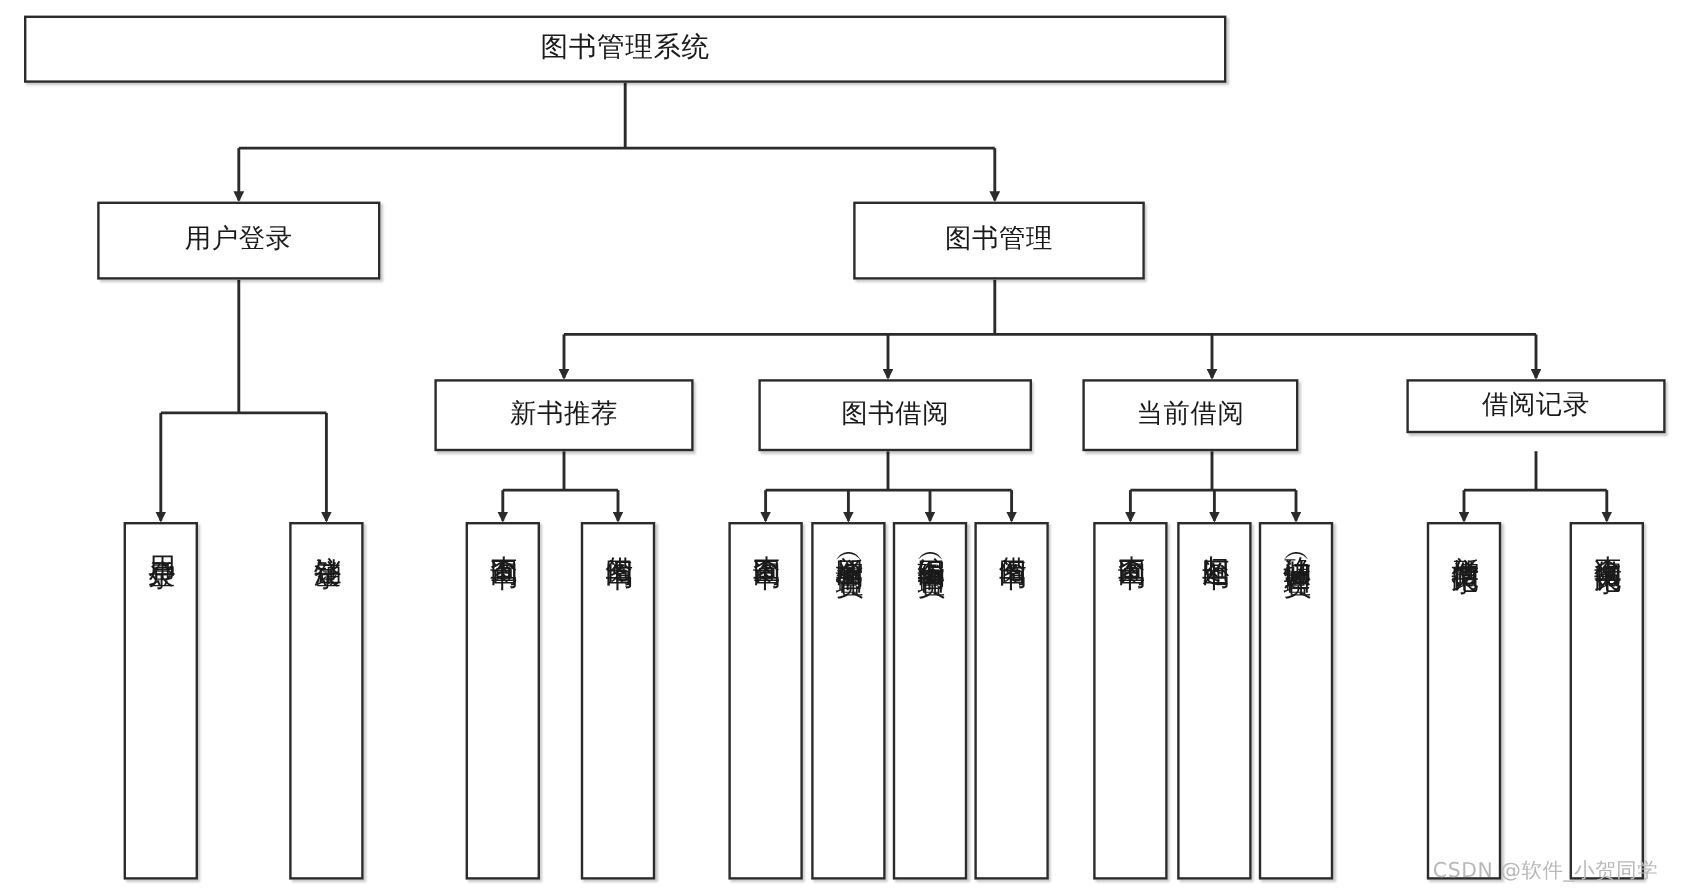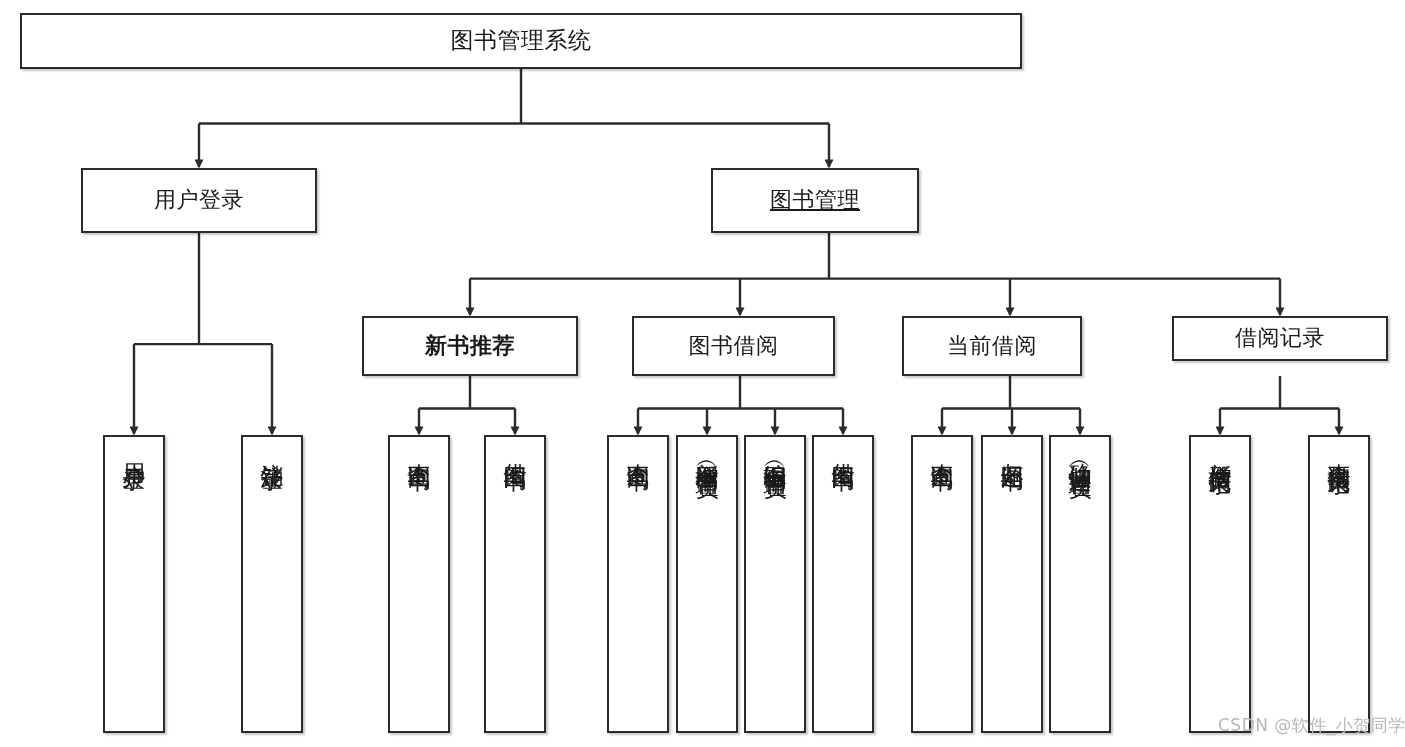--- a/index.html
+++ b/index.html
@@ -58,21 +58,20 @@
     white-space: nowrap;
   }
   .node.root .label { font-size: 23px; }
   .watermark {
     position: absolute;
     color: #b8b8b8;
     font-size: 17px;
     letter-spacing: 0.5px;
     white-space: nowrap;
     user-select: none;
-    margin-left: 24px;
   }
 </style>
 </head>
 <body>
 
 <div id="canvas">
 
   <svg id="wires" viewBox="0 0 1405 747" xmlns="http://www.w3.org/2000/svg">
     <defs>
       <marker id="arrowhead" markerWidth="9" markerHeight="9" refX="7.6" refY="4.5" orient="auto" markerUnits="userSpaceOnUse">
@@ -117,29 +116,29 @@
   </svg>
 
   <div class="node root horizontal" style="left:20px;top:13px;width:1002px;height:56px;">
     <span class="label">图书管理系统</span>
   </div>
 
   <div class="node horizontal" style="left:81px;top:168px;width:236px;height:65px;">
     <span class="label">用户登录</span>
   </div>
 
-  <div class="node horizontal" style="left:711px;top:168px;width:208px;height:65px;text-decoration:underline;">
+  <div class="node horizontal" style="left:711px;top:168px;width:243px;height:65px;">
     <span class="label">图书管理</span>
   </div>
 
-  <div class="node horizontal" style="left:362px;top:316px;width:216px;height:60px;font-weight:bold;">
+  <div class="node horizontal" style="left:362px;top:316px;width:216px;height:60px;">
     <span class="label">新书推荐</span>
   </div>
 
-  <div class="node horizontal" style="left:632px;top:316px;width:203px;height:60px;">
+  <div class="node horizontal" style="left:632px;top:316px;width:228px;height:60px;">
     <span class="label">图书借阅</span>
   </div>
 
   <div class="node horizontal" style="left:902px;top:316px;width:180px;height:60px;">
     <span class="label">当前借阅</span>
   </div>
 
   <div class="node horizontal" style="left:1172px;top:316px;width:216px;height:45px;">
     <span class="label">借阅记录</span>
   </div>

